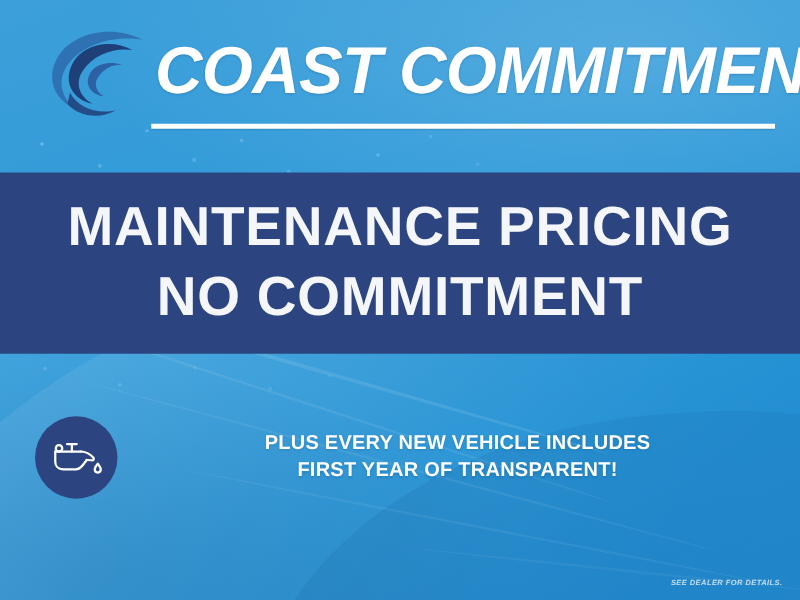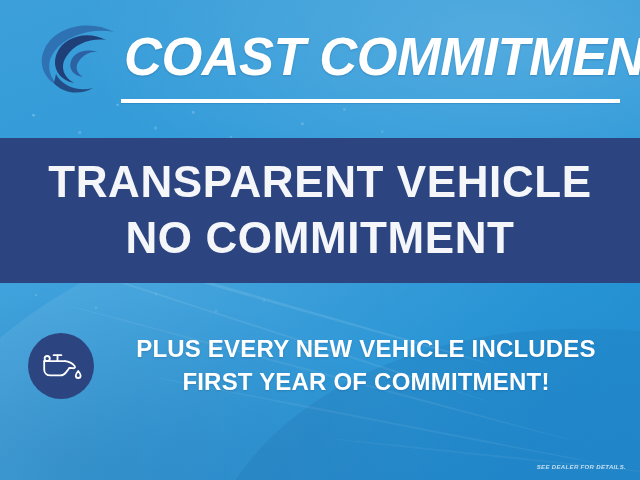--- a/index.html
+++ b/index.html
@@ -211,21 +211,21 @@
   .promo-text {
     flex: 0 0 auto;
     margin-left: 17px;
     text-align: center;
     width: 510px;
   }
   .promo-line {
     color: #ffffff;
     font-family: "Liberation Sans", sans-serif;
     font-weight: 700;
-    font-size: 24px;
+    font-size: 16px;
     line-height: 1.36;
     letter-spacing: 0.2px;
     white-space: nowrap;
     text-shadow: 0 1px 2px rgba(10,60,110,0.22);
   }
 
   
   .disclaimer {
     position: absolute;
     right: 14px;
@@ -271,21 +271,21 @@
         <path d="M20 52 C26 64 42 70 57 66 C44 74 26 71 18 61 Z" fill="#1f3f78" opacity="0.85"></path>
       </svg>
     </div>
 
     <div class="brand-title">COAST COMMITMENT</div>
 
     <div class="brand-rule"></div>
   </div>
 
   <div class="headline-band">
-    <div class="headline-line">TRANSPARENT VEHICLE</div>
+    <div class="headline-line">MAINTENANCE PRICING</div>
     <div class="headline-line">NO COMMITMENT</div>
   </div>
 
   <div class="promo">
     <div class="promo-badge">
       <svg width="46" height="34" viewBox="0 0 46 34" aria-hidden="true">
         <g fill="none" stroke="#ffffff" stroke-width="1.8" stroke-linecap="round" stroke-linejoin="round">
 
           <path d="M19.5 12.2 L19.5 6.4"></path>
           <path d="M15.6 6.2 L23.4 6.2"></path>
@@ -309,19 +309,19 @@
           <path d="M40.2 22.0
                    C41.8 24.0 42.6 25.2 42.6 26.4
                    C42.6 27.9 41.5 29.0 40.2 29.0
                    C38.9 29.0 37.8 27.9 37.8 26.4
                    C37.8 25.2 38.6 24.0 40.2 22.0 Z"></path>
         </g>
       </svg>
     </div>
     <div class="promo-text">
       <div class="promo-line">PLUS EVERY NEW VEHICLE INCLUDES</div>
-      <div class="promo-line">FIRST YEAR OF COMMITMENT!</div>
+      <div class="promo-line">FIRST YEAR OF TRANSPARENT!</div>
     </div>
   </div>
 
   <div class="disclaimer">SEE DEALER FOR DETAILS.</div>
 
 </div>
 
 </body></html>

